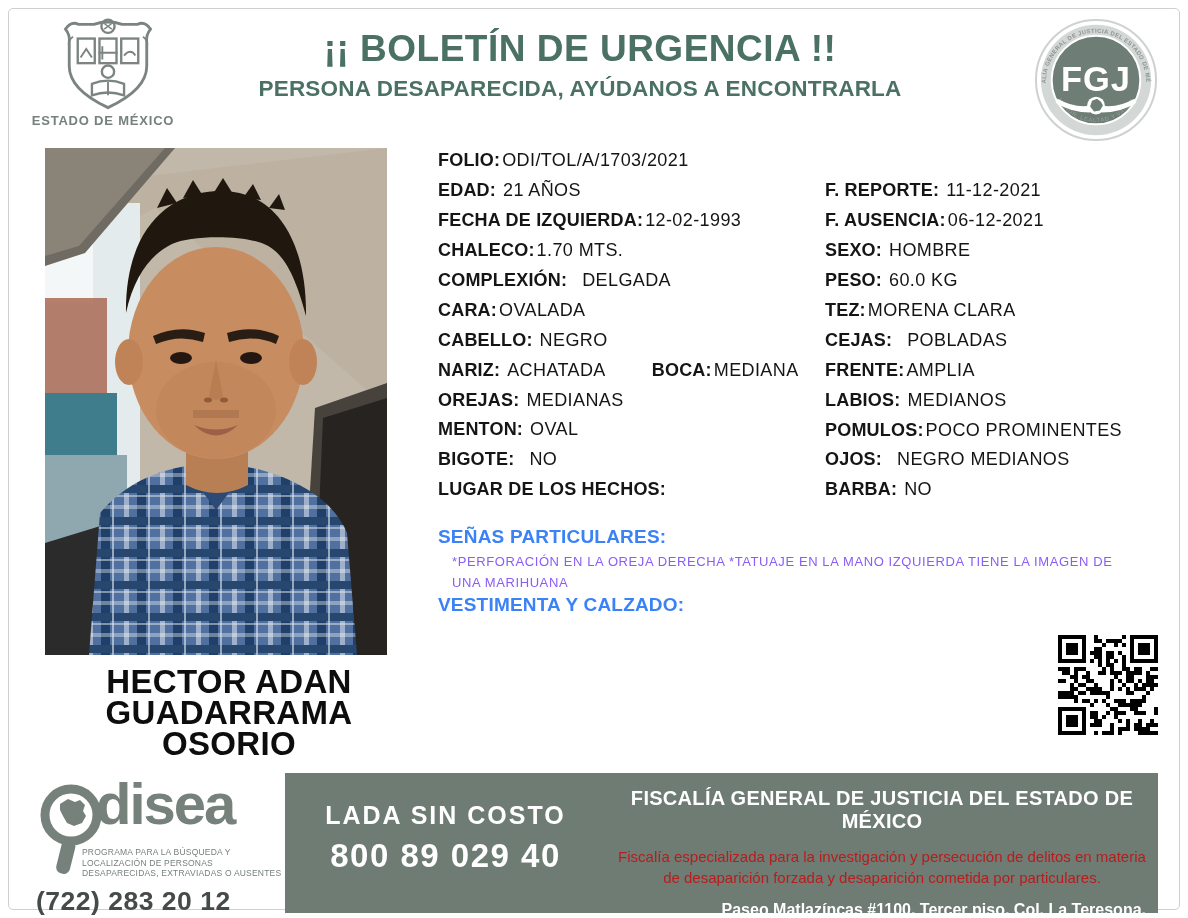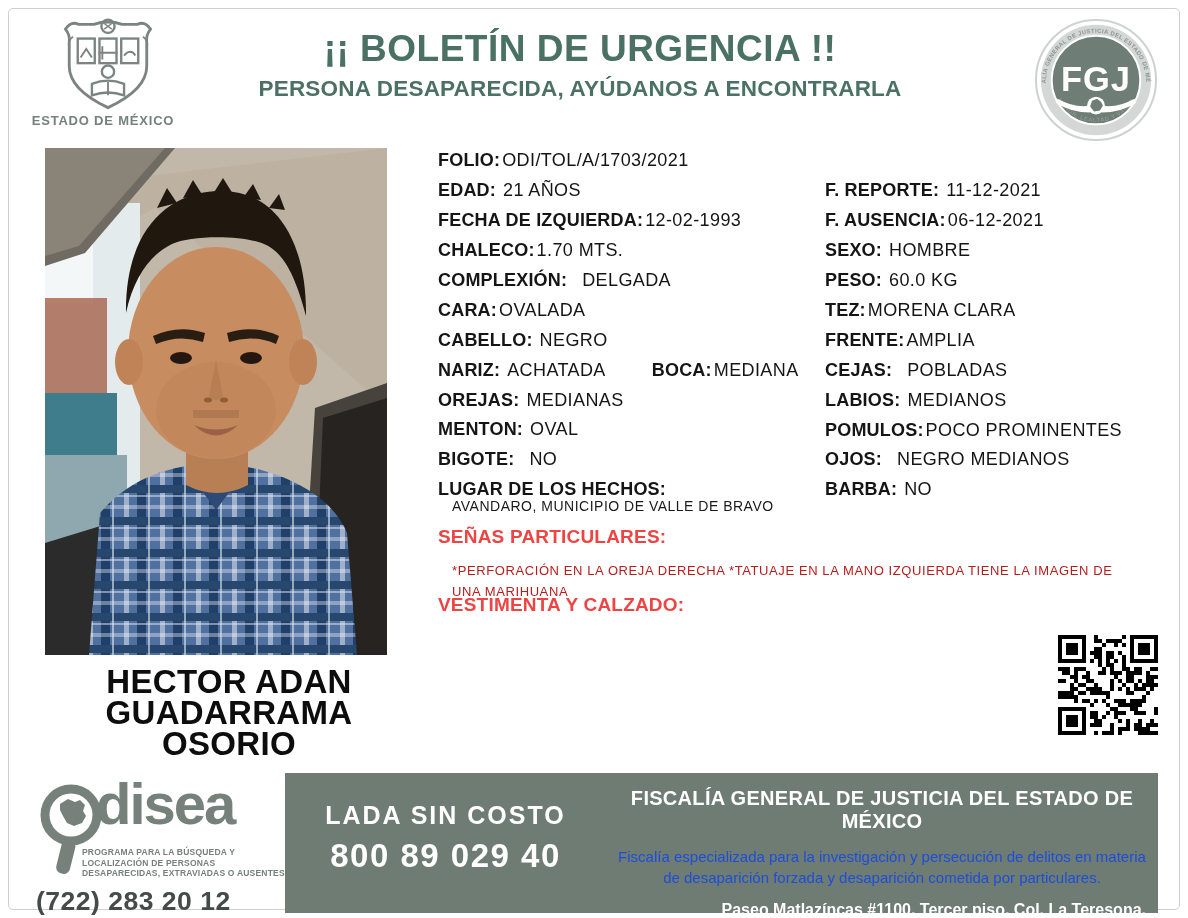--- a/index.html
+++ b/index.html
@@ -35,46 +35,46 @@
   .col-left{left:438px;top:146px;width:395px;}
   .col-right{left:825px;top:176px;width:345px;}
   .frow{height:29.9px;display:flex;align-items:center;white-space:nowrap;}
   .flabel{font-weight:bold;letter-spacing:.2px;}
   .flabel.second{margin-left:46px;}
   .fvalue{margin-left:7px;letter-spacing:.4px;}
   .fvalue.tight{margin-left:2px;}
   .fvalue.wide{margin-left:15px;}
   .lugar-detail{position:absolute;left:452px;top:498px;font-size:14px;letter-spacing:.5px;color:#1a1a1a;}
 
-  .section-title{position:absolute;left:438px;font-size:19px;font-weight:bold;letter-spacing:.2px;color:#ef4444;}
+  .section-title{position:absolute;left:438px;font-size:19px;font-weight:bold;letter-spacing:.2px;color:#3b82f6;}
   .senas-title{top:526px;}
   .senas-text{position:absolute;left:452px;top:551px;width:690px;font-size:13px;
-        line-height:21px;letter-spacing:.6px;color:#b91c1c;margin-top:9px;}
+        line-height:21px;letter-spacing:.6px;color:#8b5cf6;}
   .vest-title{top:594px;}
   .vest-text{position:absolute;left:452px;top:619px;width:590px;font-size:13px;
         line-height:21px;letter-spacing:.6px;color:#1c1c1c;}
 
   .qr{position:absolute;left:1058px;top:635px;width:100px;height:100px;}
   .qr svg{display:block;width:100%;height:100%;}
 
   
   .footer-bar{position:absolute;left:285px;top:773px;width:873px;height:140px;background:var(--sage);}
   .lada{position:absolute;left:298px;top:801px;width:295px;text-align:center;color:#ffffff;}
   .lada-1{font-size:25px;font-weight:bold;letter-spacing:2px;}
   .lada-2{font-size:33px;font-weight:bold;letter-spacing:1.5px;margin-top:7px;}
   .fgj-info{position:absolute;left:612px;top:787px;width:540px;color:#ffffff;}
   .fgj-title{font-size:20px;font-weight:bold;text-align:center;letter-spacing:.3px;}
-  .fgj-desc{font-size:15px;color:#1d4ed8;text-align:center;line-height:21px;margin-top:13px;}
+  .fgj-desc{font-size:15px;color:#b91c1c;text-align:center;line-height:21px;margin-top:13px;}
   .fgj-addr{font-size:16px;font-weight:bold;text-align:right;line-height:22px;margin-top:11px;padding-right:6px;}
 
   .odisea{position:absolute;left:36px;top:778px;width:248px;height:132px;}
   .odisea-glass{position:absolute;left:0;top:4px;width:72px;height:96px;}
   .odisea-word{position:absolute;left:60px;top:-8px;font-size:58px;font-weight:bold;
         color:var(--logo-gray);letter-spacing:-2px;}
-  .odisea-tagline{position:absolute;left:46px;top:69px;width:205px;font-size:8.5px;font-weight:bold;
+  .odisea-tagline{position:absolute;left:46px;top:69px;width:205px;font-size:8.5px;font-weight:normal;
         color:var(--logo-gray);line-height:10.5px;letter-spacing:.2px;}
   .odisea-phone{position:absolute;left:0;top:108px;width:248px;font-size:26.5px;font-weight:bold;
         color:#454b48;letter-spacing:.5px;}
 </style>
 </head>
 <body>
 
 <div class="page">
   <div class="frame"></div>
 
@@ -222,21 +222,20 @@
         <span class="fvalue">OVAL</span>
       </div>
     <div class="frow">
         <span class="flabel">BIGOTE:</span>
         <span class="fvalue wide">NO</span>
       </div>
     <div class="frow">
         <span class="flabel">LUGAR DE LOS HECHOS:</span>
       </div>
   </div>
-  <div class="lugar-detail">AVANDARO, MUNICIPIO DE VALLE DE BRAVO</div>
 
   <div class="col col-right">
     <div class="frow">
         <span class="flabel">F. REPORTE:</span>
         <span class="fvalue">11-12-2021</span>
       </div>
     <div class="frow">
         <span class="flabel">F. AUSENCIA:</span>
         <span class="fvalue tight">06-12-2021</span>
       </div>
@@ -246,26 +245,26 @@
       </div>
     <div class="frow">
         <span class="flabel">PESO:</span>
         <span class="fvalue">60.0 KG</span>
       </div>
     <div class="frow">
         <span class="flabel">TEZ:</span>
         <span class="fvalue tight">MORENA CLARA</span>
       </div>
     <div class="frow">
+        <span class="flabel">CEJAS:</span>
+        <span class="fvalue wide">POBLADAS</span>
+      </div>
+    <div class="frow">
         <span class="flabel">FRENTE:</span>
         <span class="fvalue tight">AMPLIA</span>
-      </div>
-    <div class="frow">
-        <span class="flabel">CEJAS:</span>
-        <span class="fvalue wide">POBLADAS</span>
       </div>
     <div class="frow">
         <span class="flabel">LABIOS:</span>
         <span class="fvalue">MEDIANOS</span>
       </div>
     <div class="frow">
         <span class="flabel">POMULOS:</span>
         <span class="fvalue tight">POCO PROMINENTES</span>
       </div>
     <div class="frow">

